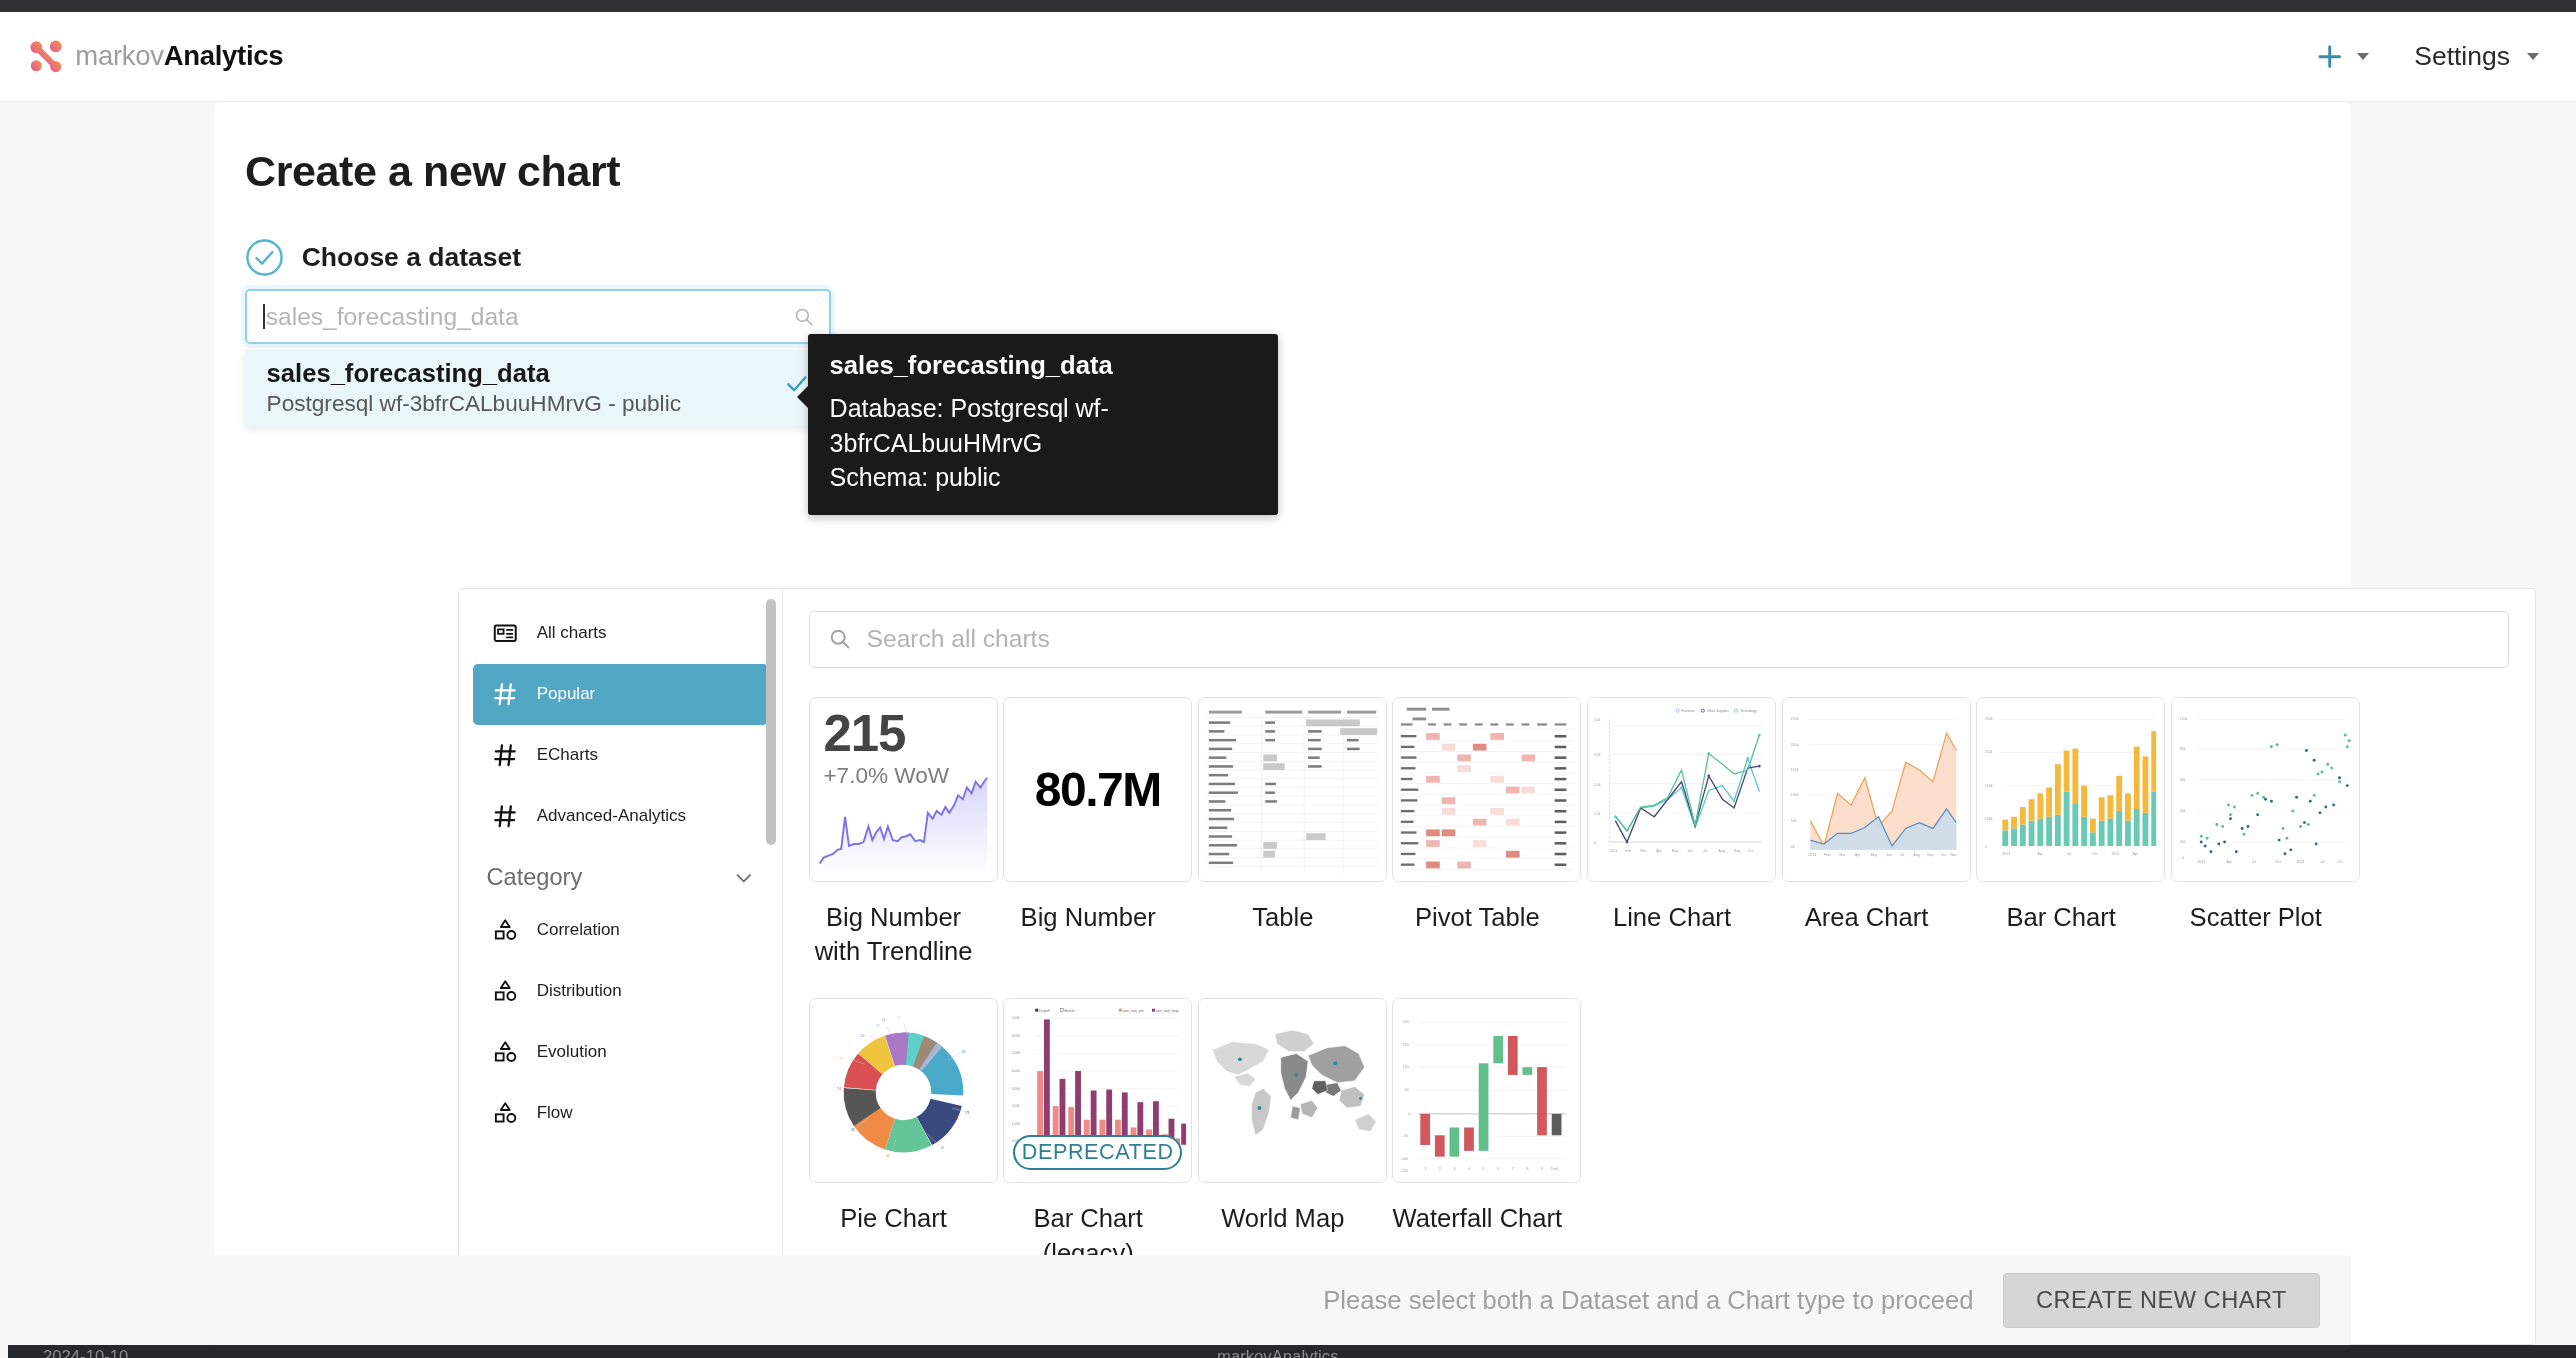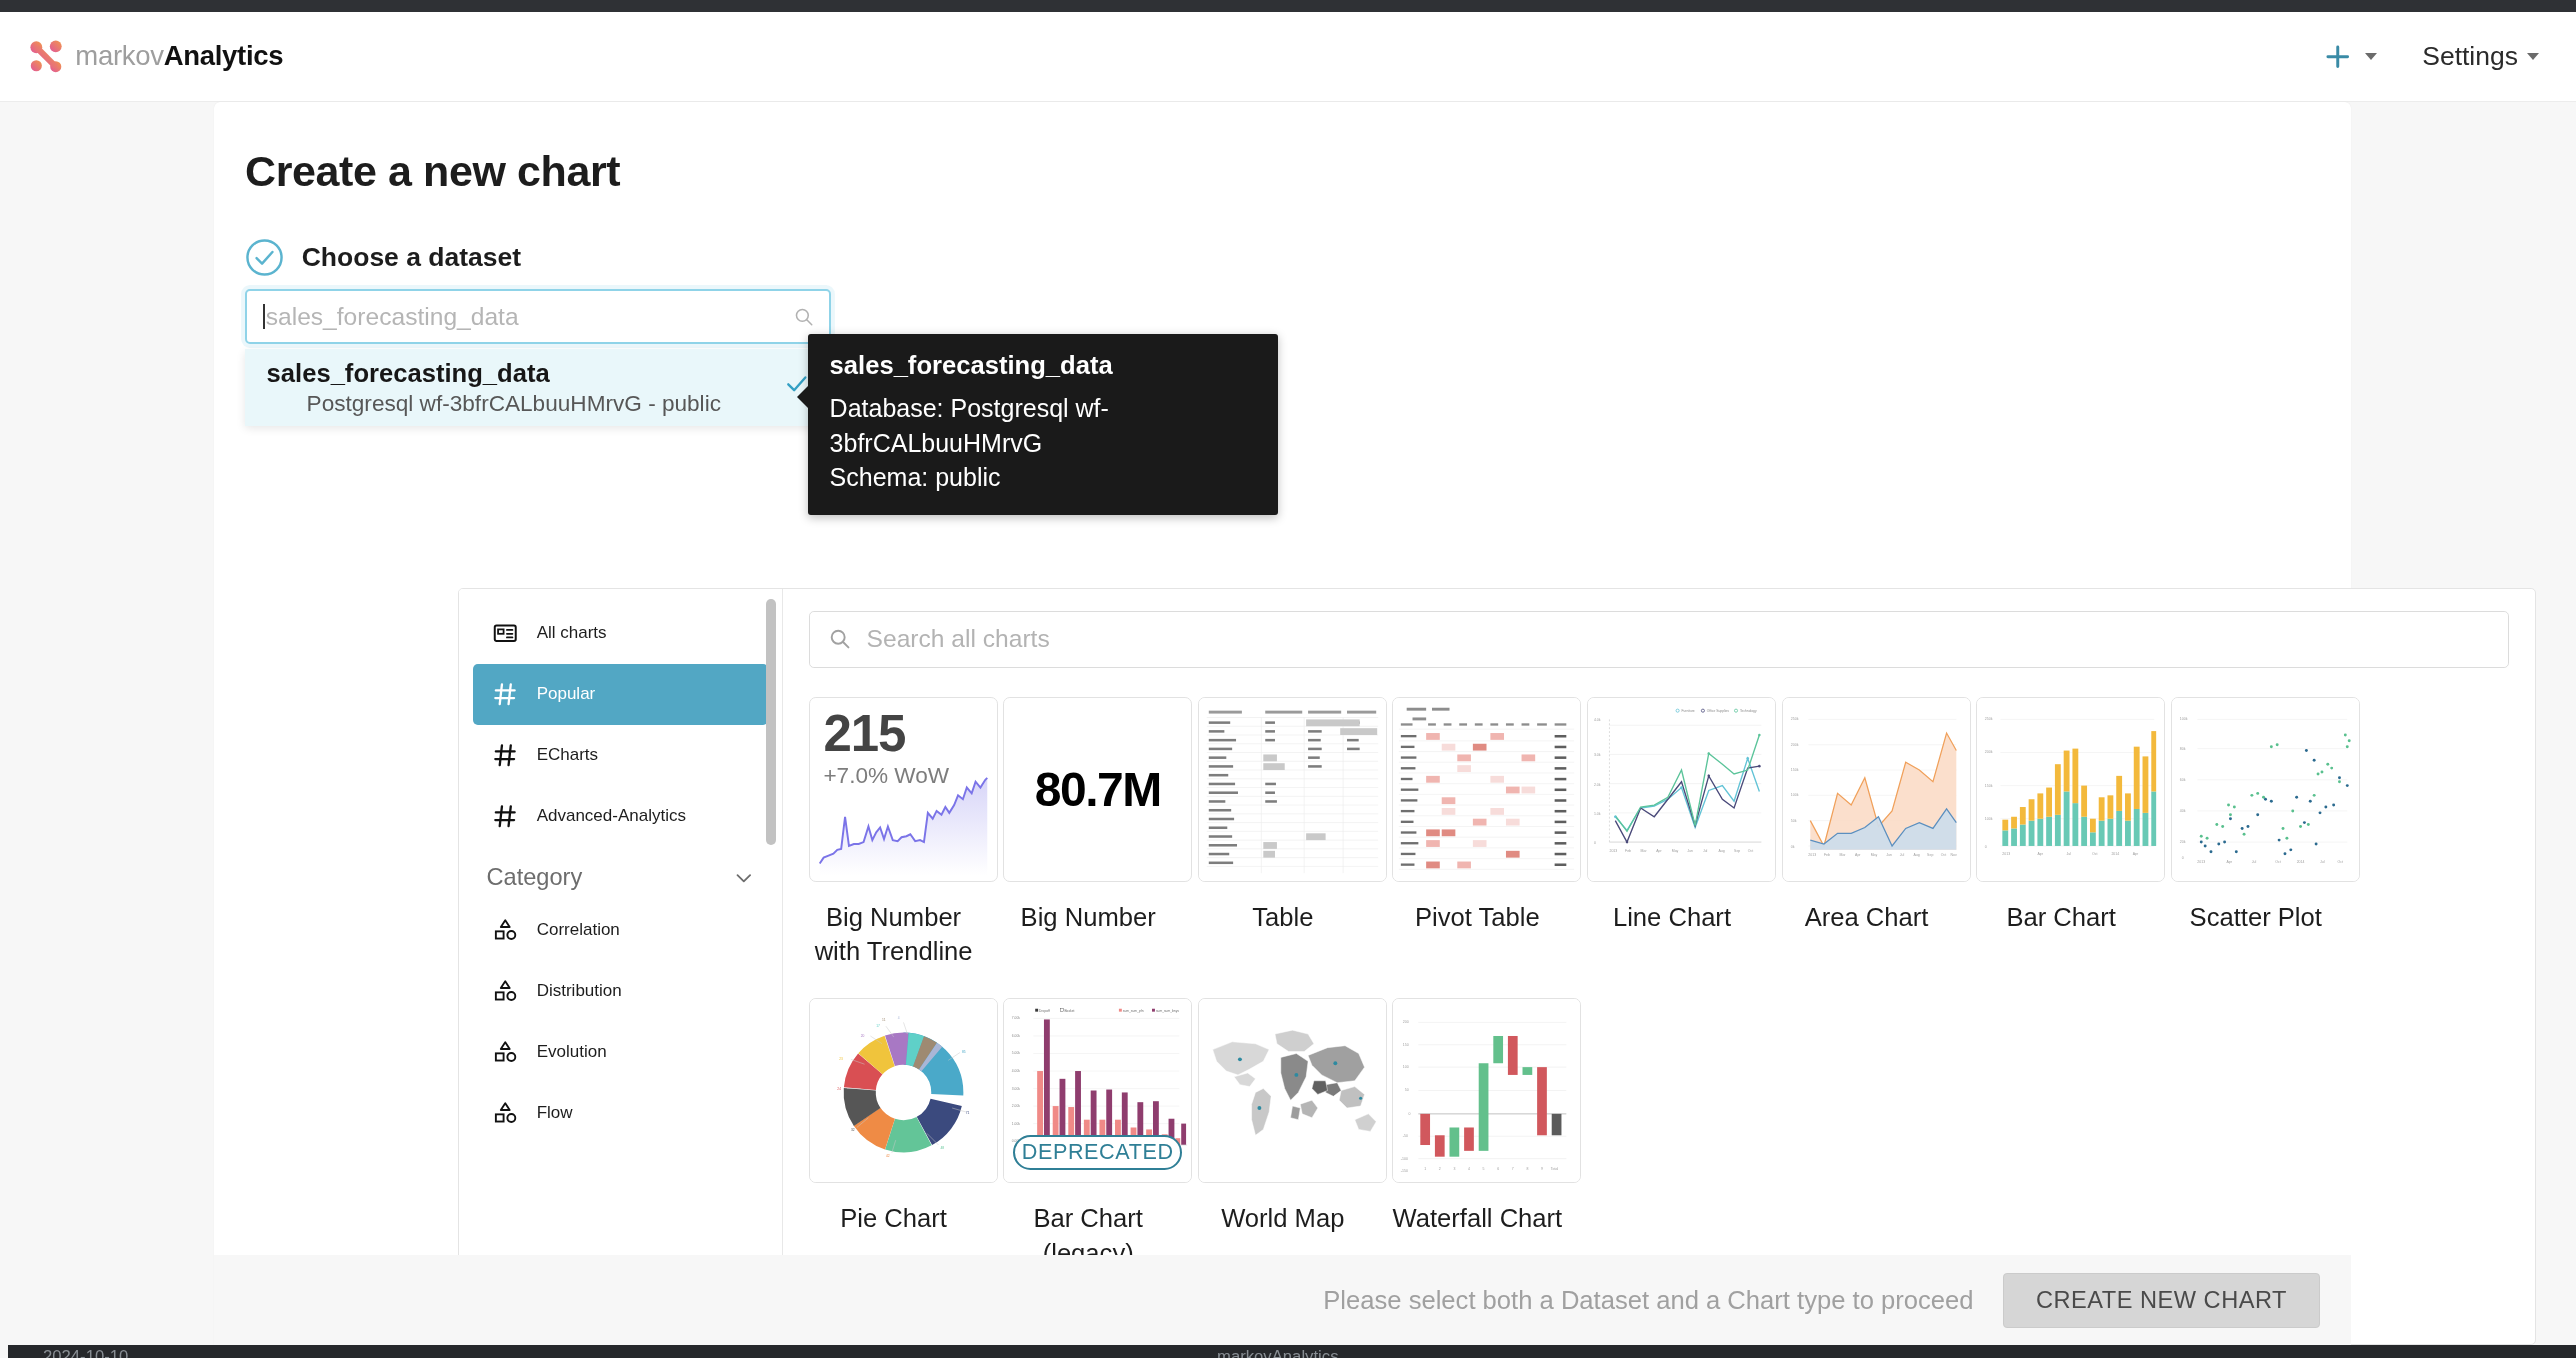--- a/index.html
+++ b/index.html
@@ -45,21 +45,21 @@
   .brand-text .bold  { color: #111111; font-weight: 700; }
 
   .nav-right { display: flex; align-items: center; gap: 45px; }
   .nav-plus-group { display: flex; align-items: center; gap: 12.8px; cursor: pointer; }
   .plus-icon { width: 29.5px; height: 29.5px; display:block; }
   .caret {
     width: 0; height: 0;
     border-left: 6.9px solid transparent; border-right: 6.9px solid transparent;
     border-top: 7.9px solid #6b6b6b;
   }
-  .nav-settings { display: flex; align-items: center; gap: 9px; cursor: pointer; }
+  .nav-settings { display: flex; align-items: center; gap: 17px; cursor: pointer; }
   .nav-settings span { font-size: 26.5px; color: #2b2b2b; }
 
   
   .page-card {
     position: absolute; left: 214px; top: 102px;
     width: 2137px; height: 1243px;
     background: #ffffff;
     border-radius: 5.9px 5.9px 0 0;
     box-shadow: 0 0 1px rgba(0,0,0,.10);
   }
@@ -100,21 +100,21 @@
   
   .dataset-dropdown {
     position: absolute; left: 31px; top: 247px;
     width: 586px; height: 77px;
     background: #e9f7fa;
     box-shadow: 0 2.9px 8.8px rgba(0,0,0,.10);
     z-index: 40;
   }
   .dd-row { position: relative; padding: 8.8px 21.6px 0 21.6px; height: 100%; }
   .dd-title { font-size: 25.6px; font-weight: 700; color: #171717; line-height: 1.25; }
-  .dd-sub { font-size: 22.6px; color: #575757; margin-top: 1px; margin-left: 40px; }
+  .dd-sub { font-size: 22.6px; color: #575757; margin-top: 1px; }
   .dd-check { position: absolute; right: 21.6px; top: 21.6px; width: 25.6px; height: 25.6px; }
 
   
   .tooltip {
     position: absolute; left: 808px; top: 334px;
     width: 470px; min-height: 146px;
     background: #1a1a1a; color: #fff;
     border-radius: 2.9px; padding: 16.7px 21.6px 19.7px 21.6px;
     z-index: 60;
     box-shadow: 0 2.9px 9.8px rgba(0,0,0,.25);

